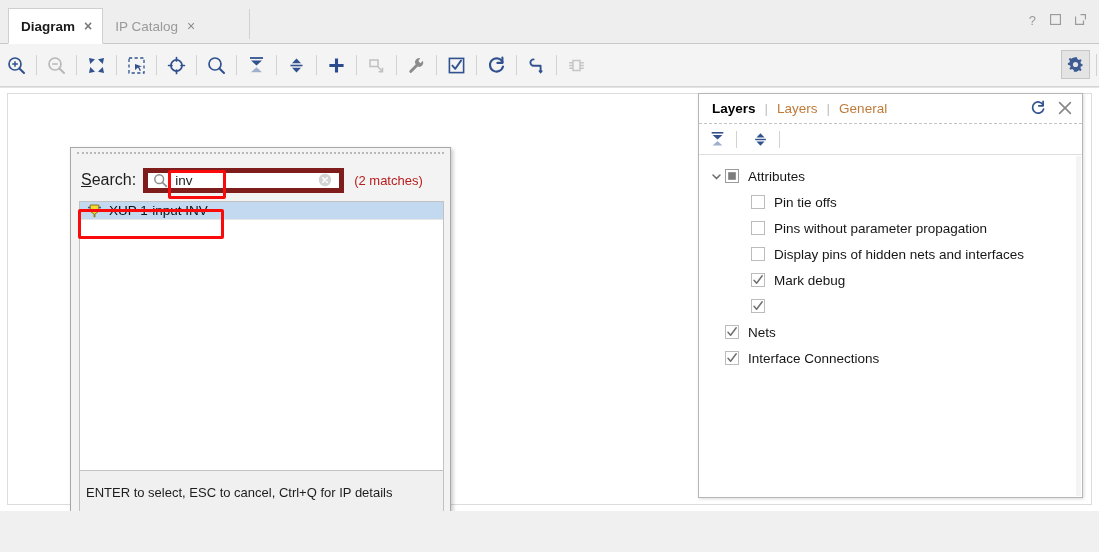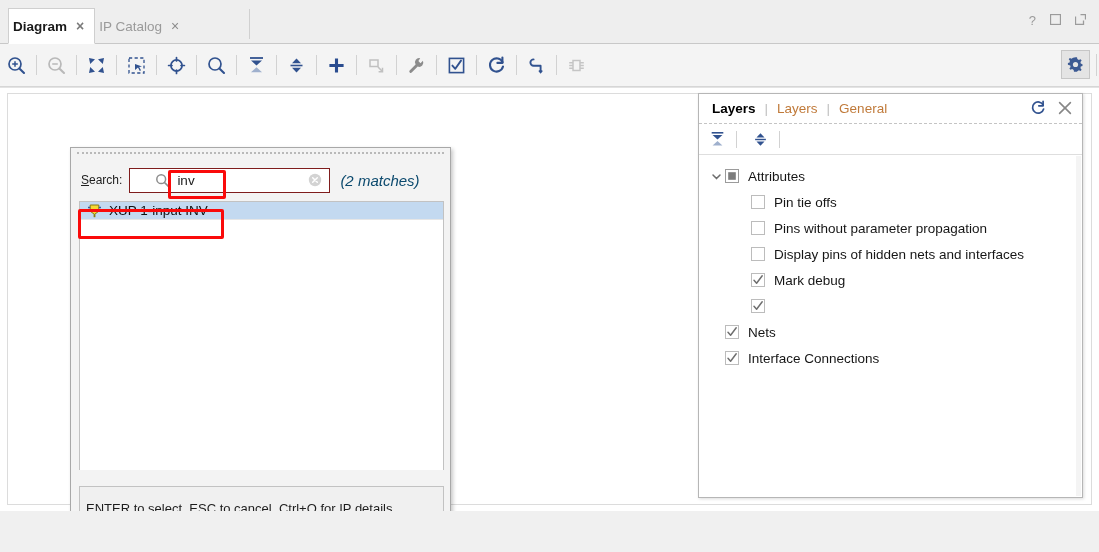--- a/index.html
+++ b/index.html
@@ -19,21 +19,21 @@
   
   .tabbar {
     position: absolute; left: 0; top: 0;
     width: 1099px; height: 44px;
     background: #eeeeee;
     border-bottom: 1px solid #c8c8c8;
   }
   .tabs { position: absolute; left: 8px; top: 8px; display: flex; align-items: stretch; height: 36px; }
   .tab {
     display: flex; align-items: center; gap: 9px;
-    padding: 0 10px 0 4px;
+    padding: 0 10px 0 12px;
     height: 36px;
     font-size: 13.5px;
     cursor: default;
   }
   .tab.active {
     background: #ffffff;
     color: #1a1a1a;
     font-weight: bold;
     border-top: 1px solid #cfcfcf;
     border-left: 1px solid #cfcfcf;
@@ -106,41 +106,41 @@
   }
   .ip-grip {
     position: absolute; left: 6px; top: 4px; right: 6px; height: 7px;
     border-top: 2px dotted #b9b9b9;
   }
   .ip-searchrow {
     position: absolute; left: 0; top: 13px; width: 381px; height: 38px;
     display: flex; align-items: center;
   }
   .ip-label {
-    margin-left: 10px; font-size: 12px; color: #1d1d1d;
+    margin-left: 10px; font-size: 16px; color: #1d1d1d;
   }
   .ip-label u { text-decoration: underline; }
   .ip-field {
     position: relative;
     margin-left: 7px;
     width: 201px; height: 25px;
     background: #ffffff;
-    border: 1px solid #7f1d1d;
-    display: flex; align-items: center; padding-left: 20px;
+    border: 5px solid #7f1d1d;
+    display: flex; align-items: center;
   }
   .ip-searchicon { margin-left: 5px; width: 15px; height: 15px; flex: 0 0 auto; }
   .ip-value {
     margin-left: 7px; font-size: 13.5px; color: #1d1d1d;
     font-family: "Liberation Sans", sans-serif;
   }
   .ip-clear {
     position: absolute; right: 7px; top: 50%; transform: translateY(-50%);
     width: 14px; height: 14px;
   }
-  .ip-matches { margin-left: 10px; font-size: 15px; color: #0c4a6e; font-style: italic; }
+  .ip-matches { margin-left: 10px; font-size: 13px; color: #b91c1c; }
 
   .ip-list {
     position: absolute; left: 8px; top: 53px;
     width: 365px; height: 269px;
     background: #ffffff;
     border: 1px solid #c2c2c2;
     border-bottom: none;
   }
   .ip-item {
     height: 18px; display: flex; align-items: center; padding-left: 6px;
@@ -150,21 +150,21 @@
   .ip-item.selected { background: #c3d9f0; }
   .ip-item .ipico { width: 17px; height: 17px; margin-right: 6px; flex: 0 0 auto; }
 
   .ip-hint {
     position: absolute; left: 8px; top: 322px;
     width: 365px; height: 44px;
     background: #f0f0f0;
     border: 1px solid #c2c2c2;
     display: flex; align-items: center;
     padding-left: 6px;
-    font-size: 13px; color: #1d1d1d; margin-top: 16px;
+    font-size: 13px; color: #1d1d1d;
   }
 
   
   .anno {
     position: absolute;
     border: 3px solid #fa0a0a;
     pointer-events: none;
   }
   .anno-a { left: 168px; top: 170px; width: 58px; height: 29px; border-radius: 2px; }
   .anno-b { left: 78px; top: 209px; width: 146px; height: 30px; border-radius: 2px; }

